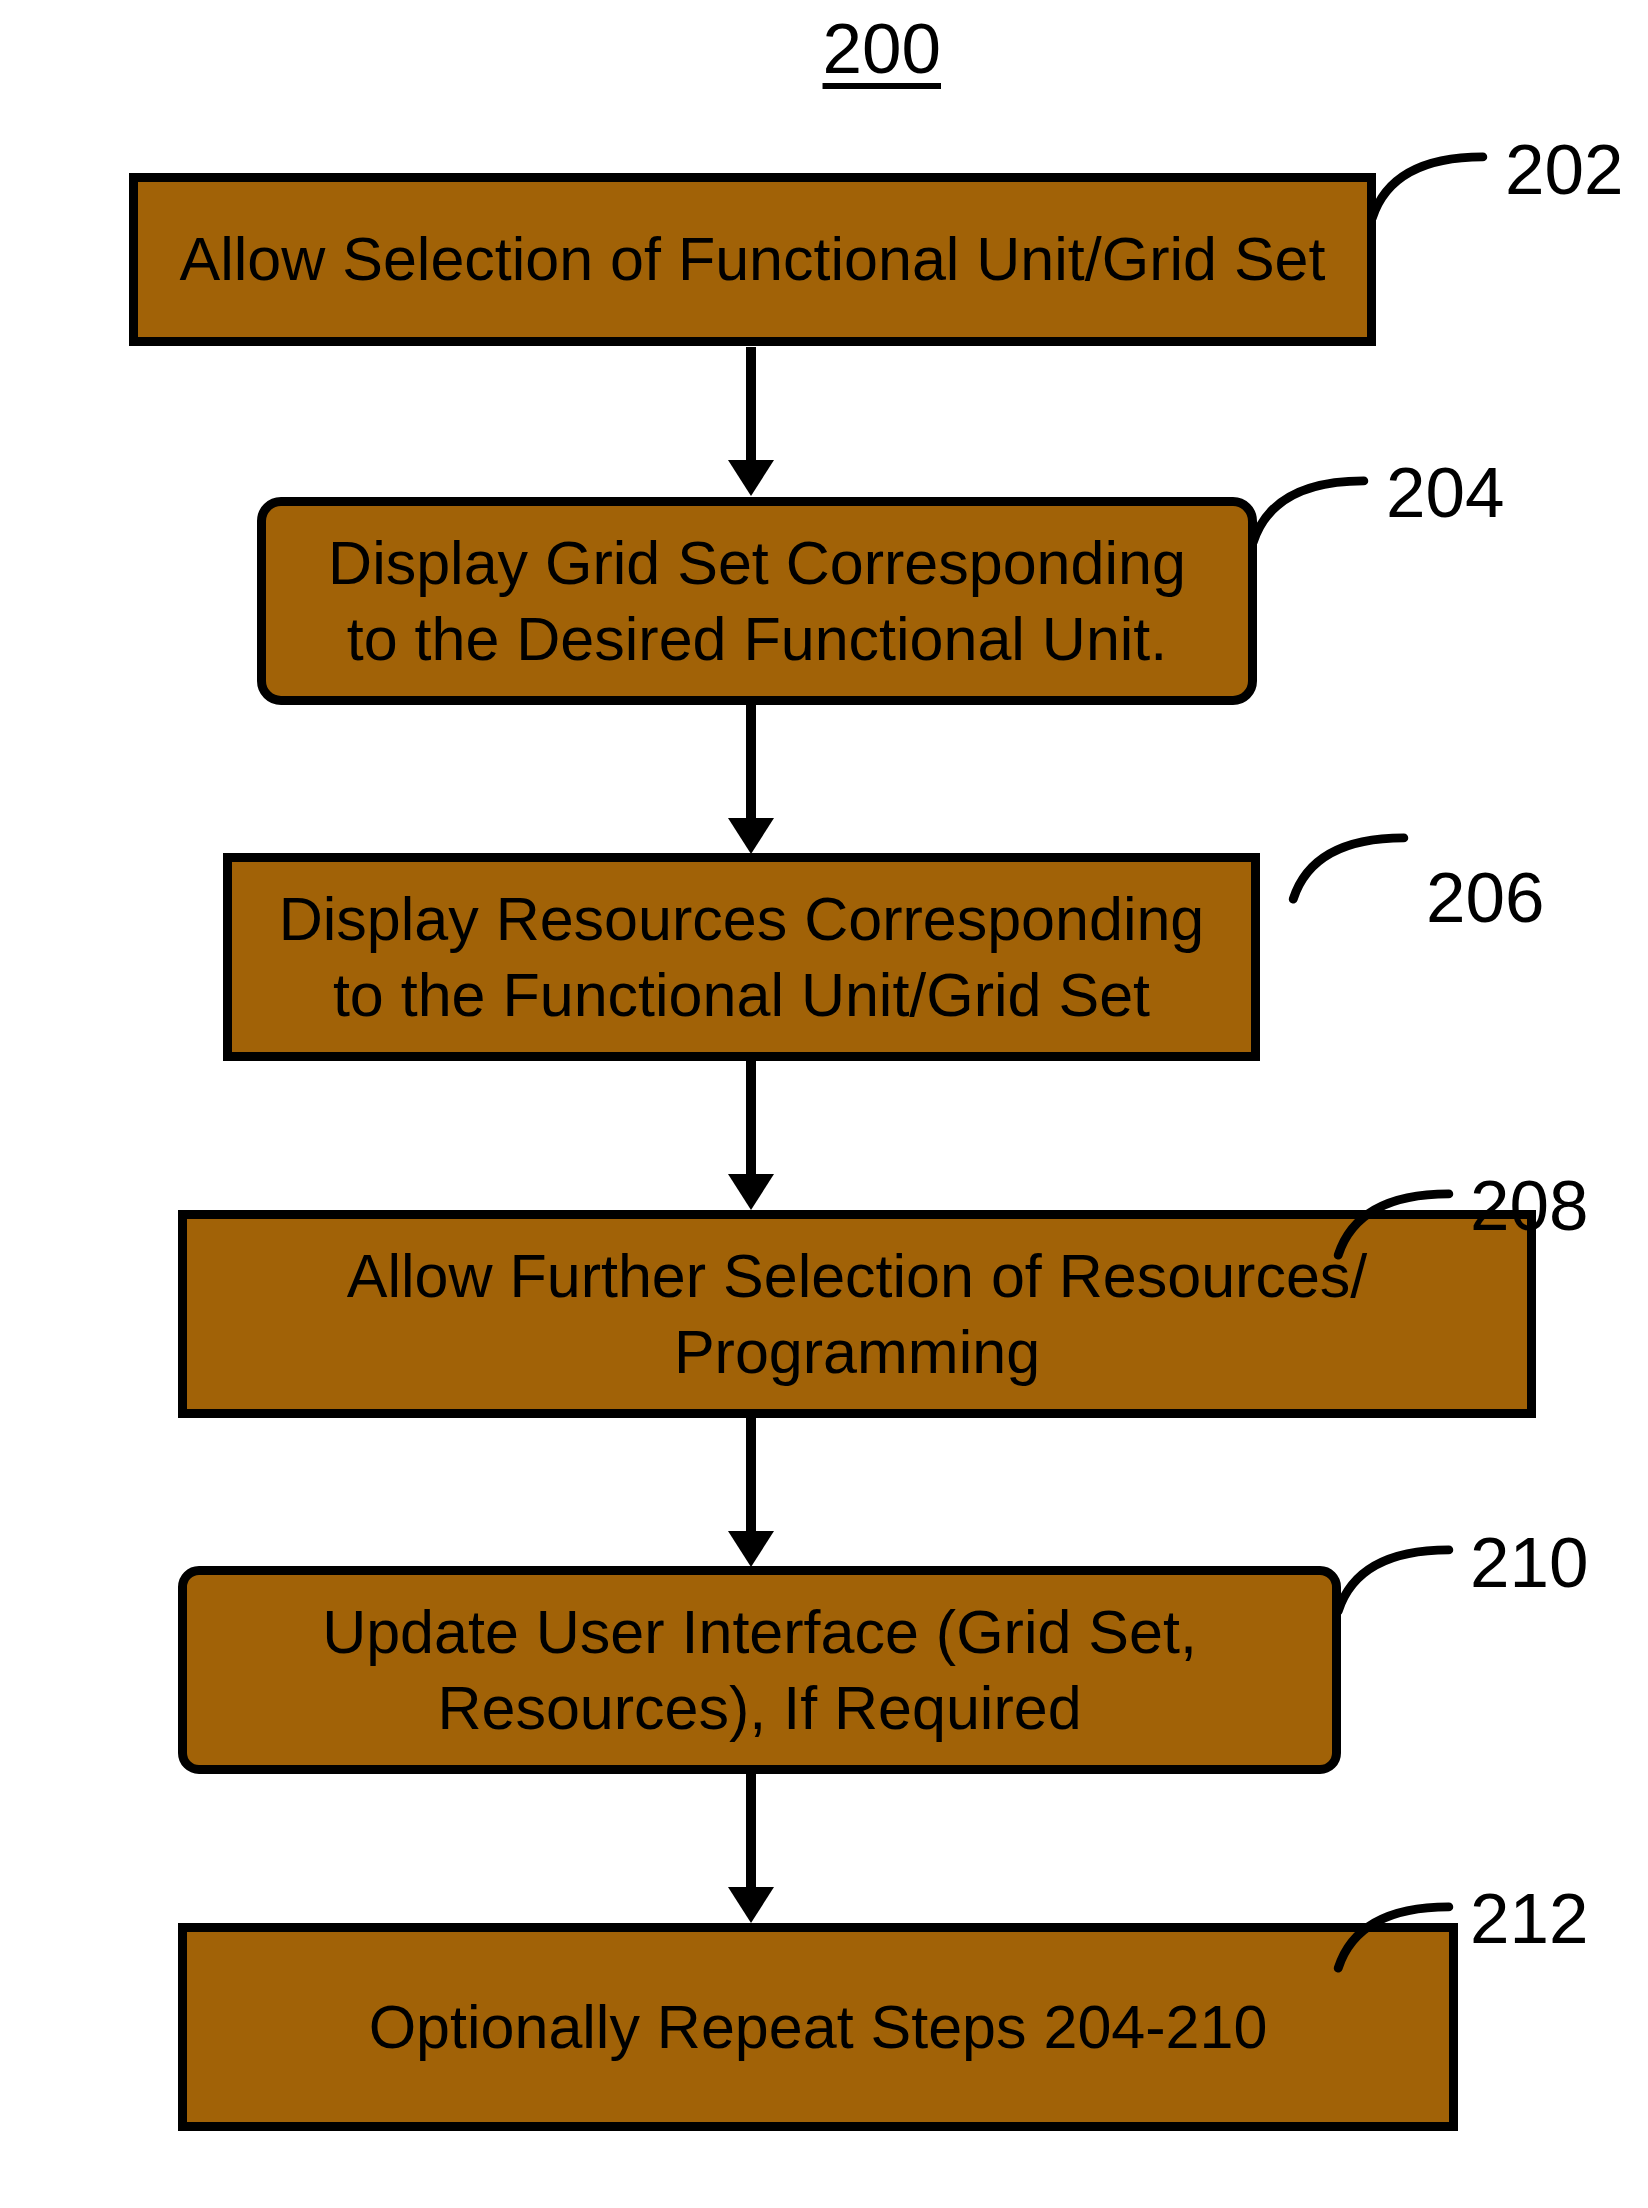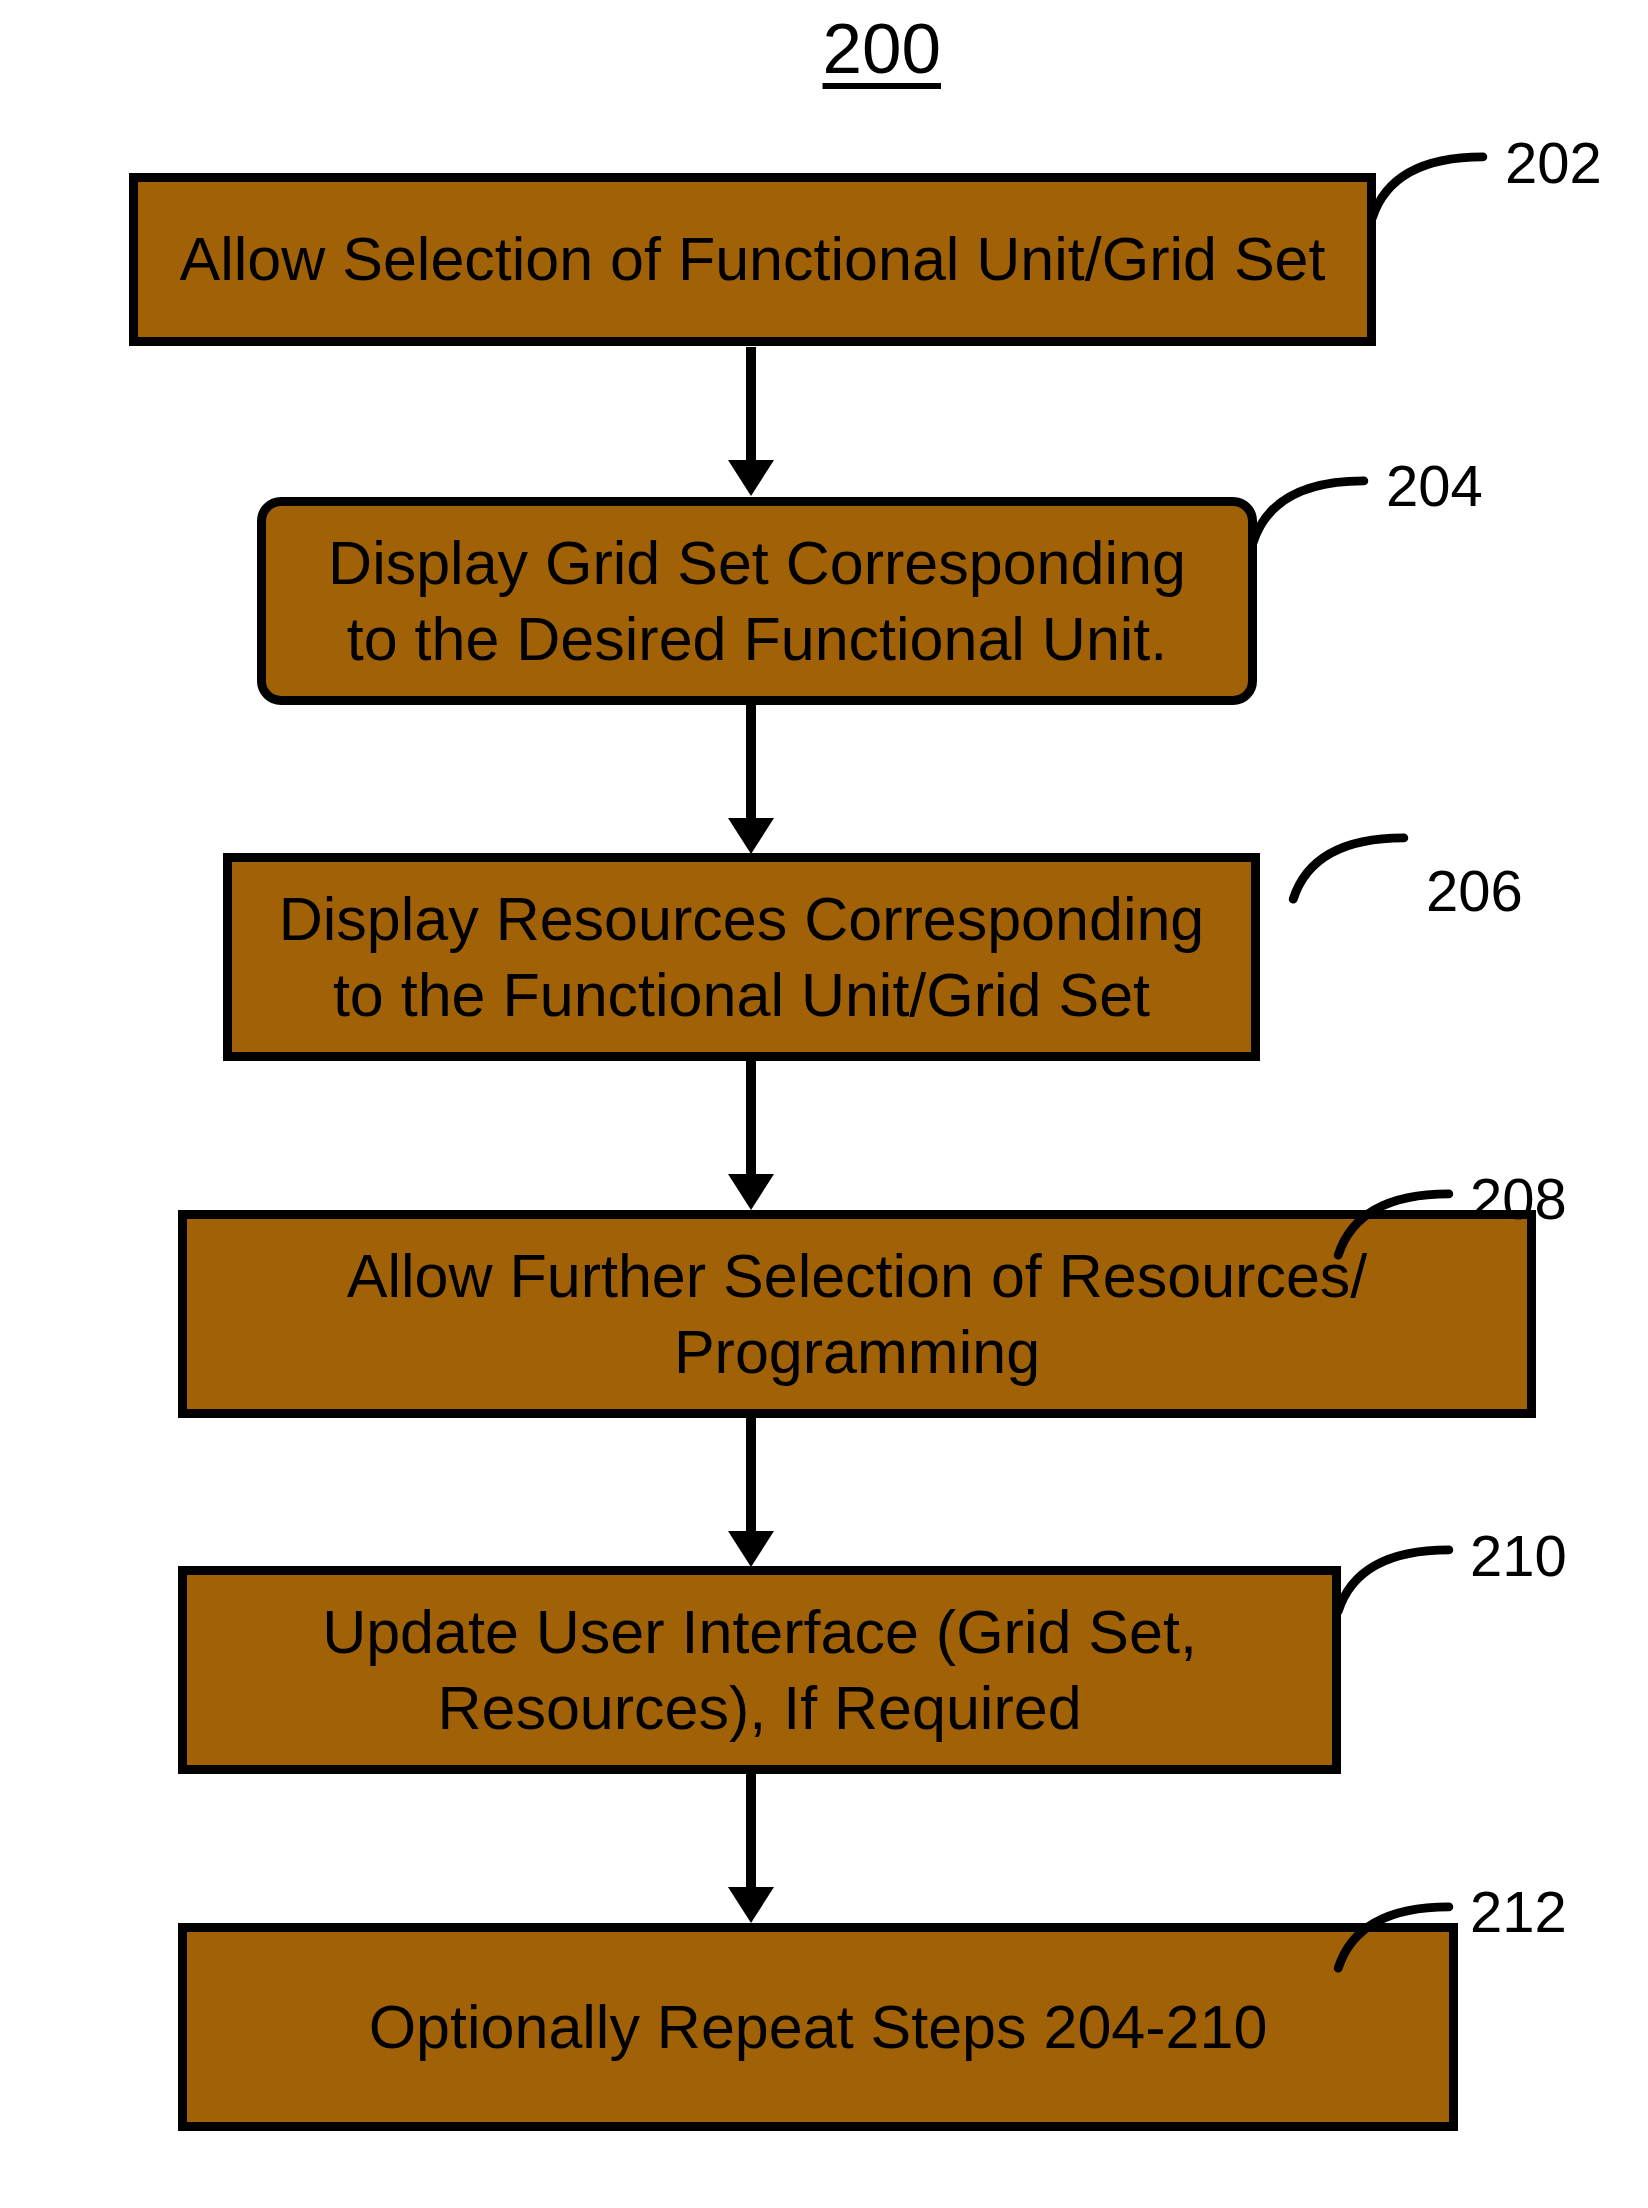--- a/index.html
+++ b/index.html
@@ -33,21 +33,21 @@
     align-items: center;
     justify-content: center;
     text-align: center;
     padding: 10px 30px;
     font-size: 61px;
     line-height: 1.25;
     color: #000;
   }
   .label {
     position: absolute;
-    font-size: 58px;
+    font-size: 71px;
     color: #000;
   }
   .arrow {
     position: absolute;
     width: 46px; 
   }
   .arrow .shaft {
     position: absolute;
     left: 50%;
     margin-left: -5px;
@@ -130,21 +130,21 @@
   <svg class="leader" style="left:1330px; top:1186px; width:129px; height:79px;" viewBox="0 0 130 80" width="129" height="79">
     <path d="M8,70 Q28,8 120,8"></path>
   </svg>
   <div class="label" style="left:1470px; top:1165px;">208</div>
 
   <div class="arrow" style="left:728px; top:1418px; height:149px;">
     <div class="shaft" style="height:117px;"></div>
     <div class="head"></div>
   </div>
 
-  <div class="box" style="left:178px; top:1566px; width:1163px; height:208px;">
+  <div class="box" style="left:178px; top:1566px; width:1163px; height:208px;border-radius:21px;">
     <span>Update User Interface (Grid Set, Resources), If Required</span>
   </div>
   <svg class="leader" style="left:1330px; top:1542px; width:129px; height:79px;" viewBox="0 0 130 80" width="129" height="79">
     <path d="M8,70 Q28,8 120,8"></path>
   </svg>
   <div class="label" style="left:1470px; top:1522px;">210</div>
 
   <div class="arrow" style="left:728px; top:1774px; height:149px;">
     <div class="shaft" style="height:117px;"></div>
     <div class="head"></div>

